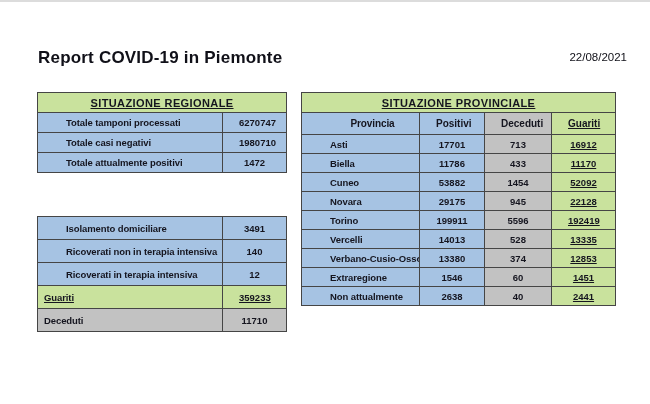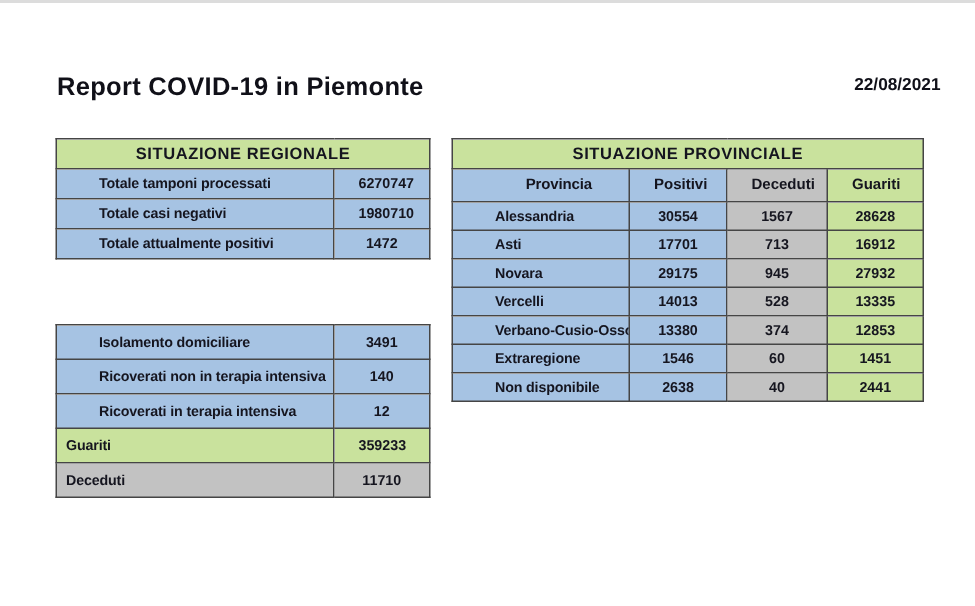--- a/index.html
+++ b/index.html
@@ -11,39 +11,39 @@
   .top-edge {
     position:absolute; left:0; top:0; width:650px; height:2px;
     background:#dcdcdc;
   }
   .page-title {
     position:absolute; left:38px; top:48px;
     font-size:17px; font-weight:bold; letter-spacing:0.2px; color:#101018;
   }
   .report-date {
     position:absolute; right:23px; top:51px;
-    font-size:11.5px; font-weight:bold; color:#101018;
+    font-size:11.5px; font-weight:normal; color:#101018;
   }
   table {
     position:absolute; border-collapse:collapse; table-layout:fixed;
     border:1.5px solid var(--border);
   }
   td {
     border:1px solid var(--border);
     font-size:9.5px; font-weight:bold; letter-spacing:-0.1px;
     white-space:nowrap; overflow:hidden; padding:0 4px 0 6px;
   }
   td.val { text-align:center; padding:0 16px; letter-spacing:0; }
   td.section-head {
     text-align:center; font-size:11px; letter-spacing:0.4px; padding:0 2px;
   }
   td.colhead { font-size:10px;text-align:center; }
   td.colhead.val { text-align:center; }
   .bgblue  { background:var(--blue);padding-left:28px; }
-  .bggreen { background:var(--green); }
+  .bggreen { background:var(--green);text-decoration:underline; }
   .bggray  { background:var(--gray); }
   #tbl-regional-1 { left:37px; top:92px;  width:249px; }
   #tbl-regional-2 { left:37px; top:216px; width:249px; }
   #tbl-provincial { left:301px; top:92px; width:314px; }
   #tbl-regional-1 tr { height:20px; }
   #tbl-regional-2 tr { height:23px; }
   #tbl-provincial tr.hd  { height:20px; }
   #tbl-provincial tr.ch  { height:22px; }
   #tbl-provincial tr.dr  { height:19px; }
 </style>
@@ -119,55 +119,67 @@
       <tr class="hd">
     <td colspan="4" class="section-head bggreen">SITUAZIONE PROVINCIALE</td>
   </tr>
   <tr class="ch">
     <td class="colhead bgblue">Provincia</td>
     <td class="colhead bgblue val">Positivi</td>
     <td class="colhead bggray val">Deceduti</td>
     <td class="colhead bggreen val">Guariti</td>
   </tr>
   <tr class="dr">
-    <td class="bgblue">Alessandria</td>
-    <td class="bgblue val">30554</td>
-    <td class="bggray val">1567</td>
-    <td class="bggreen val">28628</td>
-  </tr>
-  <tr class="dr">
     <td class="bgblue">Asti</td>
     <td class="bgblue val">17701</td>
     <td class="bggray val">713</td>
     <td class="bggreen val">16912</td>
   </tr>
   <tr class="dr">
+    <td class="bgblue">Biella</td>
+    <td class="bgblue val">11786</td>
+    <td class="bggray val">433</td>
+    <td class="bggreen val">11170</td>
+  </tr>
+  <tr class="dr">
+    <td class="bgblue">Cuneo</td>
+    <td class="bgblue val">53882</td>
+    <td class="bggray val">1454</td>
+    <td class="bggreen val">52092</td>
+  </tr>
+  <tr class="dr">
     <td class="bgblue">Novara</td>
     <td class="bgblue val">29175</td>
     <td class="bggray val">945</td>
-    <td class="bggreen val">27932</td>
+    <td class="bggreen val">22128</td>
+  </tr>
+  <tr class="dr">
+    <td class="bgblue">Torino</td>
+    <td class="bgblue val">199911</td>
+    <td class="bggray val">5596</td>
+    <td class="bggreen val">192419</td>
   </tr>
   <tr class="dr">
     <td class="bgblue">Vercelli</td>
     <td class="bgblue val">14013</td>
     <td class="bggray val">528</td>
     <td class="bggreen val">13335</td>
   </tr>
   <tr class="dr">
     <td class="bgblue">Verbano-Cusio-Ossola</td>
     <td class="bgblue val">13380</td>
     <td class="bggray val">374</td>
     <td class="bggreen val">12853</td>
   </tr>
   <tr class="dr">
     <td class="bgblue">Extraregione</td>
     <td class="bgblue val">1546</td>
     <td class="bggray val">60</td>
     <td class="bggreen val">1451</td>
   </tr>
   <tr class="dr">
-    <td class="bgblue">Non disponibile</td>
+    <td class="bgblue">Non attualmente</td>
     <td class="bgblue val">2638</td>
     <td class="bggray val">40</td>
     <td class="bggreen val">2441</td>
   </tr>
 </tbody>
   </table>
 
 </body></html>

